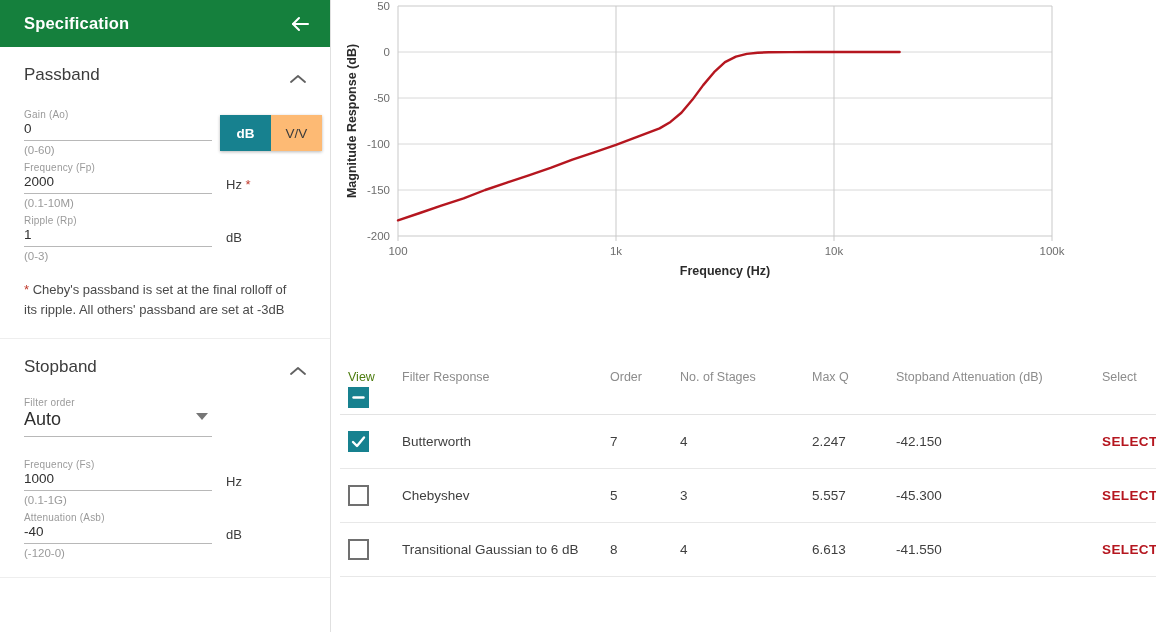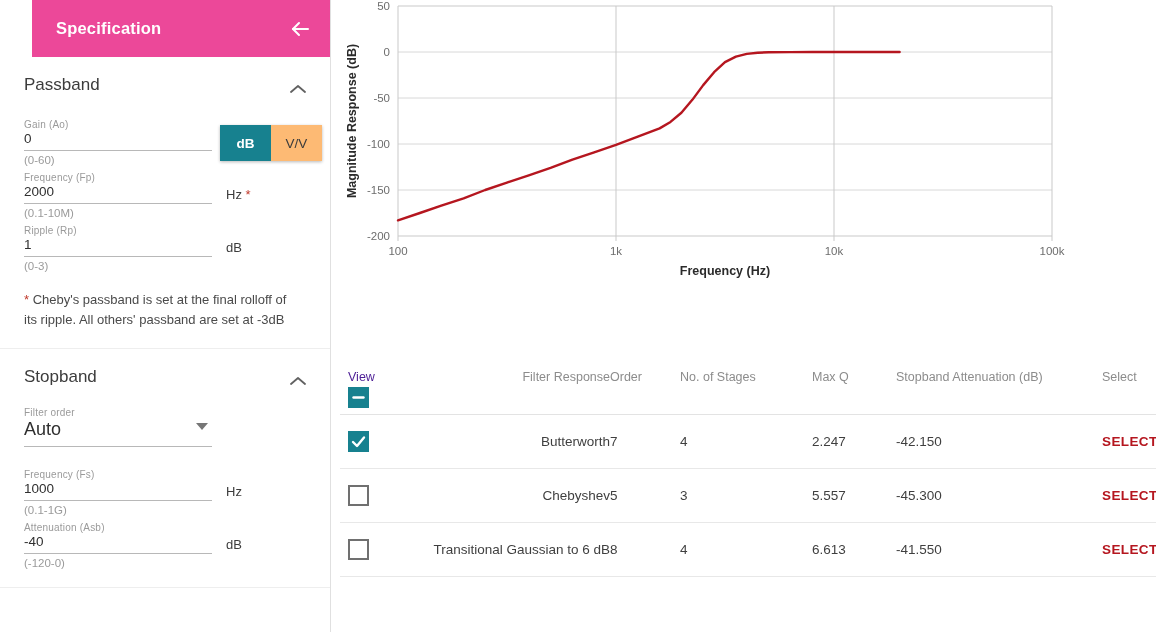--- a/index.html
+++ b/index.html
@@ -14,26 +14,25 @@
 
   
   .sidebar {
     position: absolute; left: 0; top: 0;
     width: 331px; height: 632px;
     background: #ffffff;
     border-right: 1px solid #e0e0e0;
     overflow: hidden;
   }
   .spec-header {
-    height: 57px;
-    background: #ec4899;
+    height: 47px;
+    background: #15803d;
     display: flex; align-items: center;
     padding: 0 18px 0 24px;
     justify-content: space-between;
-    margin-left: 32px;
   }
   .spec-title {
     color: #ffffff;
     font-size: 16.5px;
     font-weight: bold;
     letter-spacing: .2px;
   }
   .back-arrow { width: 24px; height: 24px; display:block; cursor:pointer; }
 
   .panel { border-bottom: 1px solid #eeeeee; padding: 0 24px 18px 24px; }
@@ -100,29 +99,29 @@
   
   .chart-area { position: absolute; left: 340px; top: 0; width: 816px; height: 300px; }
   .chart-svg { display:block; }
 
   
   .table { position: absolute; left: 340px; top: 360px; width: 816px; }
   .trow { display: flex; align-items: center; }
   .thead { height: 55px; align-items: flex-start; padding-top: 10px; border-bottom: 1px solid #e3e3e3; }
   .tbody-row { height: 54px; border-bottom: 1px solid #e8e8e8; }
   .c-view   { width: 62px; flex: none; padding-left: 8px; }
-  .c-resp   { width: 208px; flex: none; text-align: right; }
+  .c-resp   { width: 208px; flex: none; }
   .c-order  { width: 62px; flex: none; }
   .c-stages { width: 132px; flex: none; margin-left: 8px; }
   .c-maxq   { width: 84px; flex: none; }
   .c-atten  { width: 206px; flex: none; }
   .c-select { width: 120px; flex: none; }
   .th { font-size: 12.5px; color: #8c8c8c; font-weight: normal; }
   .td { font-size: 13.5px; color: #3f3f3f; }
-  .view-head-label { font-size: 12.5px; color: #4c1d95; display:block; margin-bottom: 3px; }
+  .view-head-label { font-size: 12.5px; color: #4d7c0f; display:block; margin-bottom: 3px; }
 
   .cbox {
     width: 21px; height: 21px; border: 2px solid #707070;
     background: #fff; cursor: pointer; display:block;
   }
   .cbox.checked { background: #17818f; border-color: #17818f; }
   .cbox.indeterminate { background: #17818f; border-color: #17818f; }
 
   .select-link {
     display: flex; align-items: center; gap: 9px;

